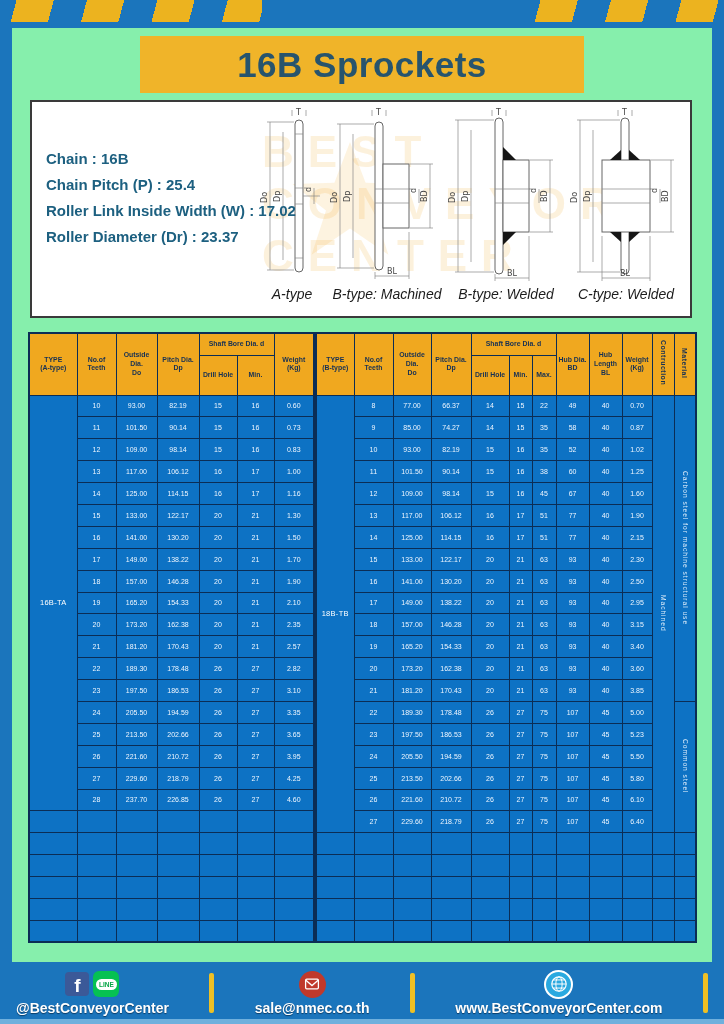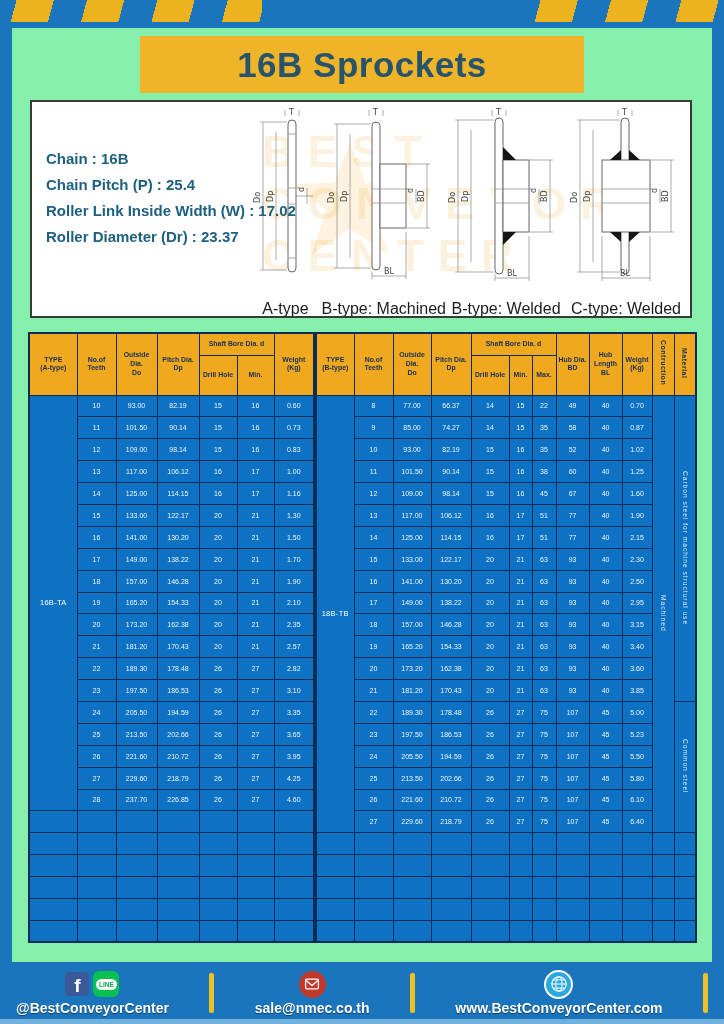--- a/index.html
+++ b/index.html
@@ -25,21 +25,21 @@
             border:2px solid #3a3a3a;box-sizing:border-box;overflow:hidden;}
   .spec-lines{position:absolute;left:14px;top:44px;z-index:3;}
   .spec-line{font-size:15px;font-weight:bold;color:#1d6080;line-height:26px;white-space:nowrap;}
   .watermark{position:absolute;left:230px;top:24px;z-index:1;opacity:.15;color:#f0a41f;
              font-weight:bold;letter-spacing:14px;line-height:52px;font-size:44px;}
   .wm-star{position:absolute;left:258px;top:40px;width:120px;height:120px;background:#f3b73d;opacity:.16;z-index:1;
            clip-path:polygon(50% 0,63% 34%,98% 35%,70% 57%,82% 94%,50% 72%,18% 94%,30% 57%,2% 35%,37% 34%);}
   .drawings{position:absolute;right:4px;top:6px;display:flex;align-items:flex-end;z-index:2;}
   .drawing{display:flex;flex-direction:column;align-items:center;}
   .drawing svg{display:block;}
-  .caption{font-size:16px;color:#1c1c1c;margin-top:16px;white-space:nowrap;}
+  .caption{font-size:14px;color:#1c1c1c;margin-top:2px;white-space:nowrap;font-style:italic;}
   .dline{stroke:#888;stroke-width:.7;fill:none;}
   .dpart{stroke:#666;stroke-width:1;fill:#ffffff;}
   .dweld{fill:#161616;stroke:none;}
   .dtxt{fill:#444;font-size:8px;font-family:"DejaVu Sans",sans-serif;}
   
   .tables{position:absolute;top:304px;left:0;right:0;}
   table{border-collapse:collapse;table-layout:fixed;position:absolute;top:0;
         background:#0d72c4;border:2.5px solid #0b2d55;}
   #table-a{left:16px;width:285px;}
   #table-b{left:303px;width:381px;}

